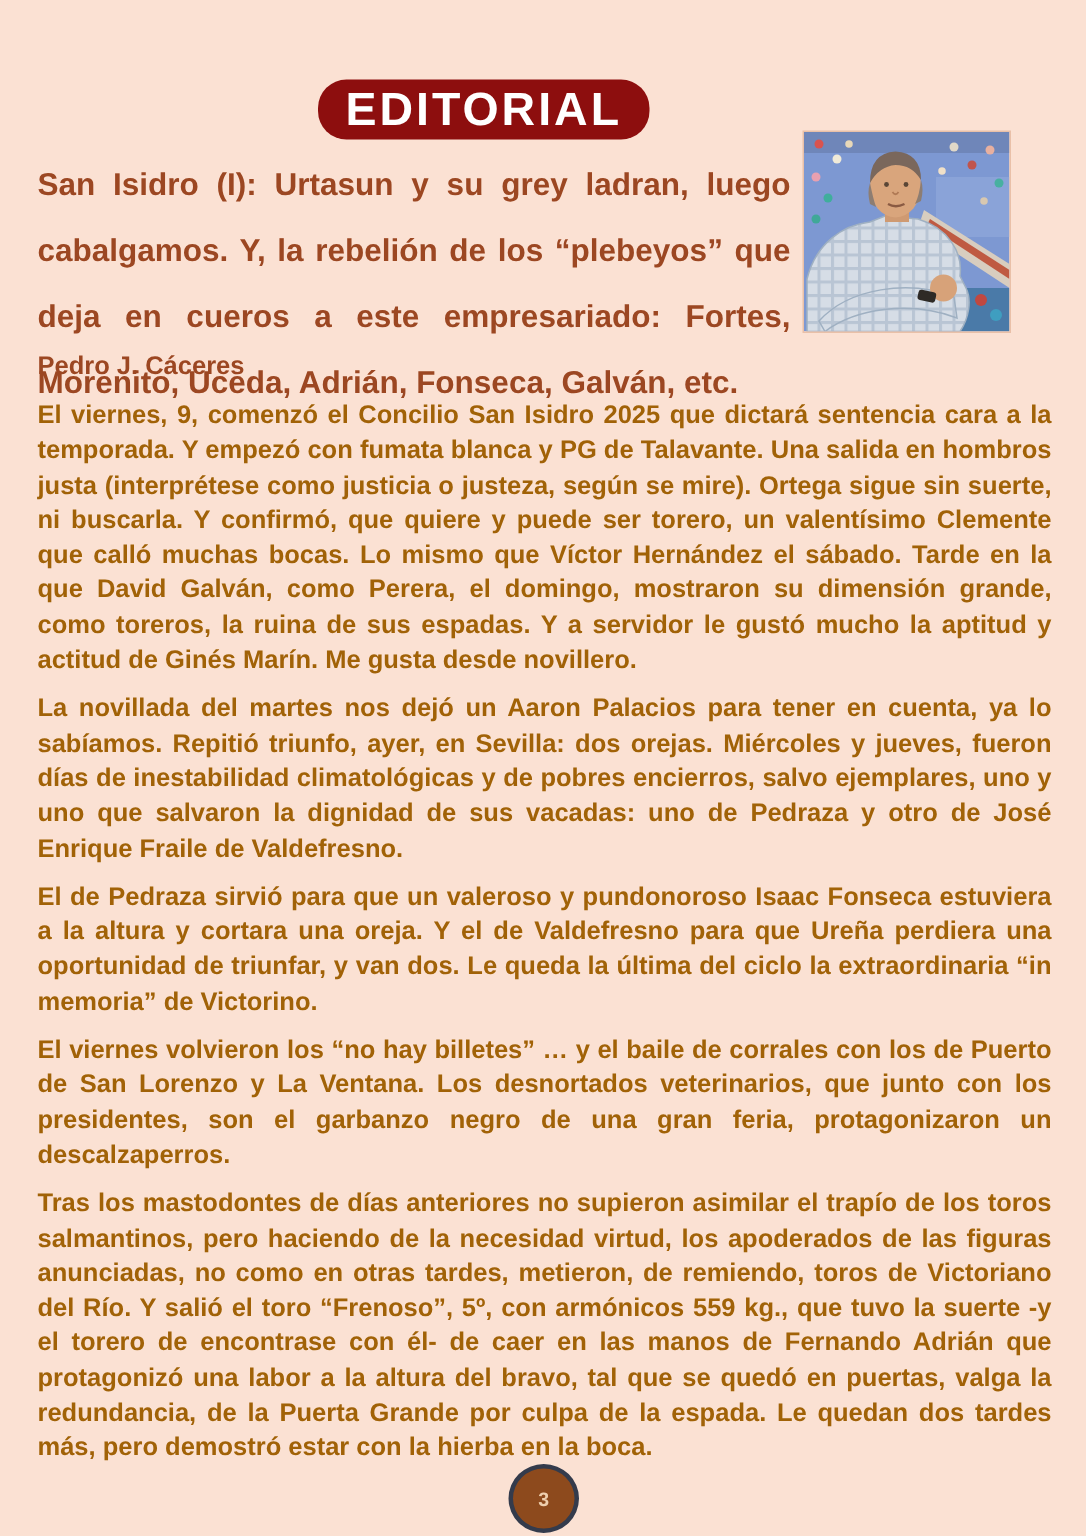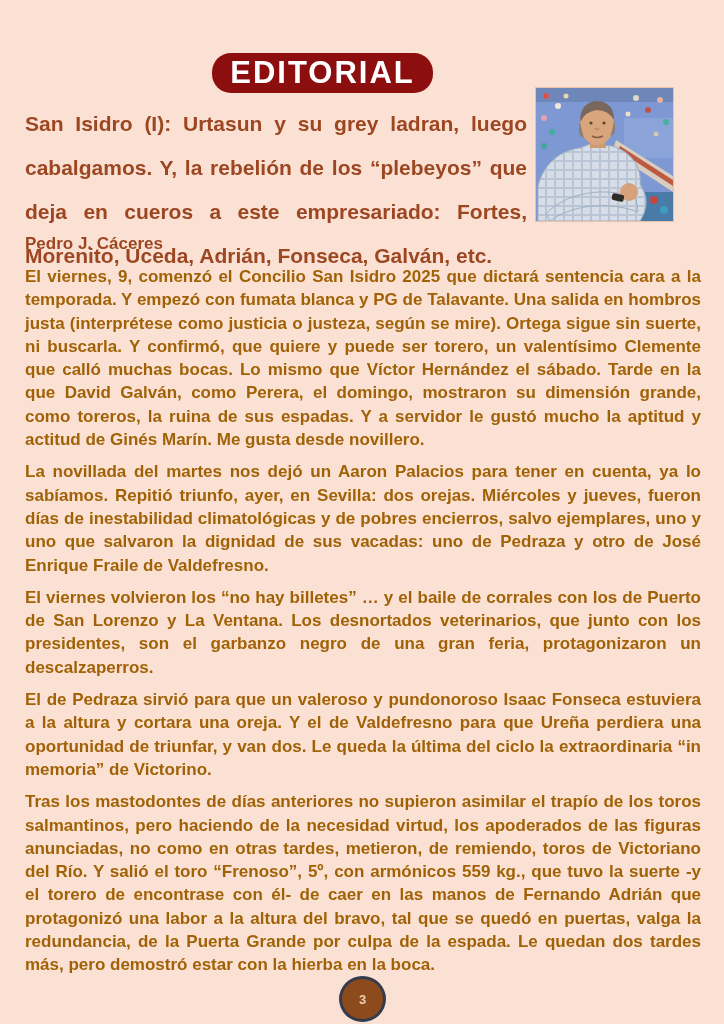--- a/index.html
+++ b/index.html
@@ -148,22 +148,22 @@
     </svg>
   </div>
 
   <div class="headline">San Isidro (I): Urtasun y su grey ladran, luego cabalgamos. Y, la rebelión de los “plebeyos” que deja en cueros a este empresariado: Fortes, Morenito, Uceda, Adrián, Fonseca, Galván, etc.</div>
 
   <div class="author">Pedro J. Cáceres</div>
 
   <div class="body-text">
     <p>El viernes, 9, comenzó el Concilio San Isidro 2025 que dictará sentencia cara a la temporada. Y empezó con fumata blanca y PG de Talavante. Una salida en hombros justa (interprétese como justicia o justeza, según se mire). Ortega sigue sin suerte, ni buscarla. Y confirmó, que quiere y puede ser torero, un valentísimo Clemente que calló muchas bocas. Lo mismo que Víctor Hernández el sábado. Tarde en la que David Galván, como Perera, el domingo, mostraron su dimensión grande, como toreros, la ruina de sus espadas. Y a servidor le gustó mucho la aptitud y actitud de Ginés Marín. Me gusta desde novillero.</p>
     <p>La novillada del martes nos dejó un Aaron Palacios para tener en cuenta, ya lo sabíamos. Repitió triunfo, ayer, en Sevilla: dos orejas. Miércoles y jueves, fueron días de inestabilidad climatológicas y de pobres encierros, salvo ejemplares, uno y uno que salvaron la dignidad de sus vacadas: uno de Pedraza y otro de José Enrique Fraile de Valdefresno.</p>
+    <p>El de Pedraza sirvió para que un valeroso y pundonoroso Isaac Fonseca estuviera a la altura y cortara una oreja. Y el de Valdefresno para que Ureña perdiera una oportunidad de triunfar, y van dos. Le queda la última del ciclo la extraordinaria “in memoria” de Victorino.</p>
     <p>El viernes volvieron los “no hay billetes” … y el baile de corrales con los de Puerto de San Lorenzo y La Ventana. Los desnortados veterinarios, que junto con los presidentes, son el garbanzo negro de una gran feria, protagonizaron un descalzaperros.</p>
-    <p>El de Pedraza sirvió para que un valeroso y pundonoroso Isaac Fonseca estuviera a la altura y cortara una oreja. Y el de Valdefresno para que Ureña perdiera una oportunidad de triunfar, y van dos. Le queda la última del ciclo la extraordinaria “in memoria” de Victorino.</p>
     <p>Tras los mastodontes de días anteriores no supieron asimilar el trapío de los toros salmantinos, pero haciendo de la necesidad virtud, los apoderados de las figuras anunciadas, no como en otras tardes, metieron, de remiendo, toros de Victoriano del Río. Y salió el toro “Frenoso”, 5º, con armónicos 559 kg., que tuvo la suerte -y el torero de encontrase con él- de caer en las manos de Fernando Adrián que protagonizó una labor a la altura del bravo, tal que se quedó en puertas, valga la redundancia, de la Puerta Grande por culpa de la espada. Le quedan dos tardes más, pero demostró estar con la hierba en la boca.</p>
   </div>
 
   <div class="page-number">
     <span>3</span>
   </div>
 
 </div>
 
 </body></html>

